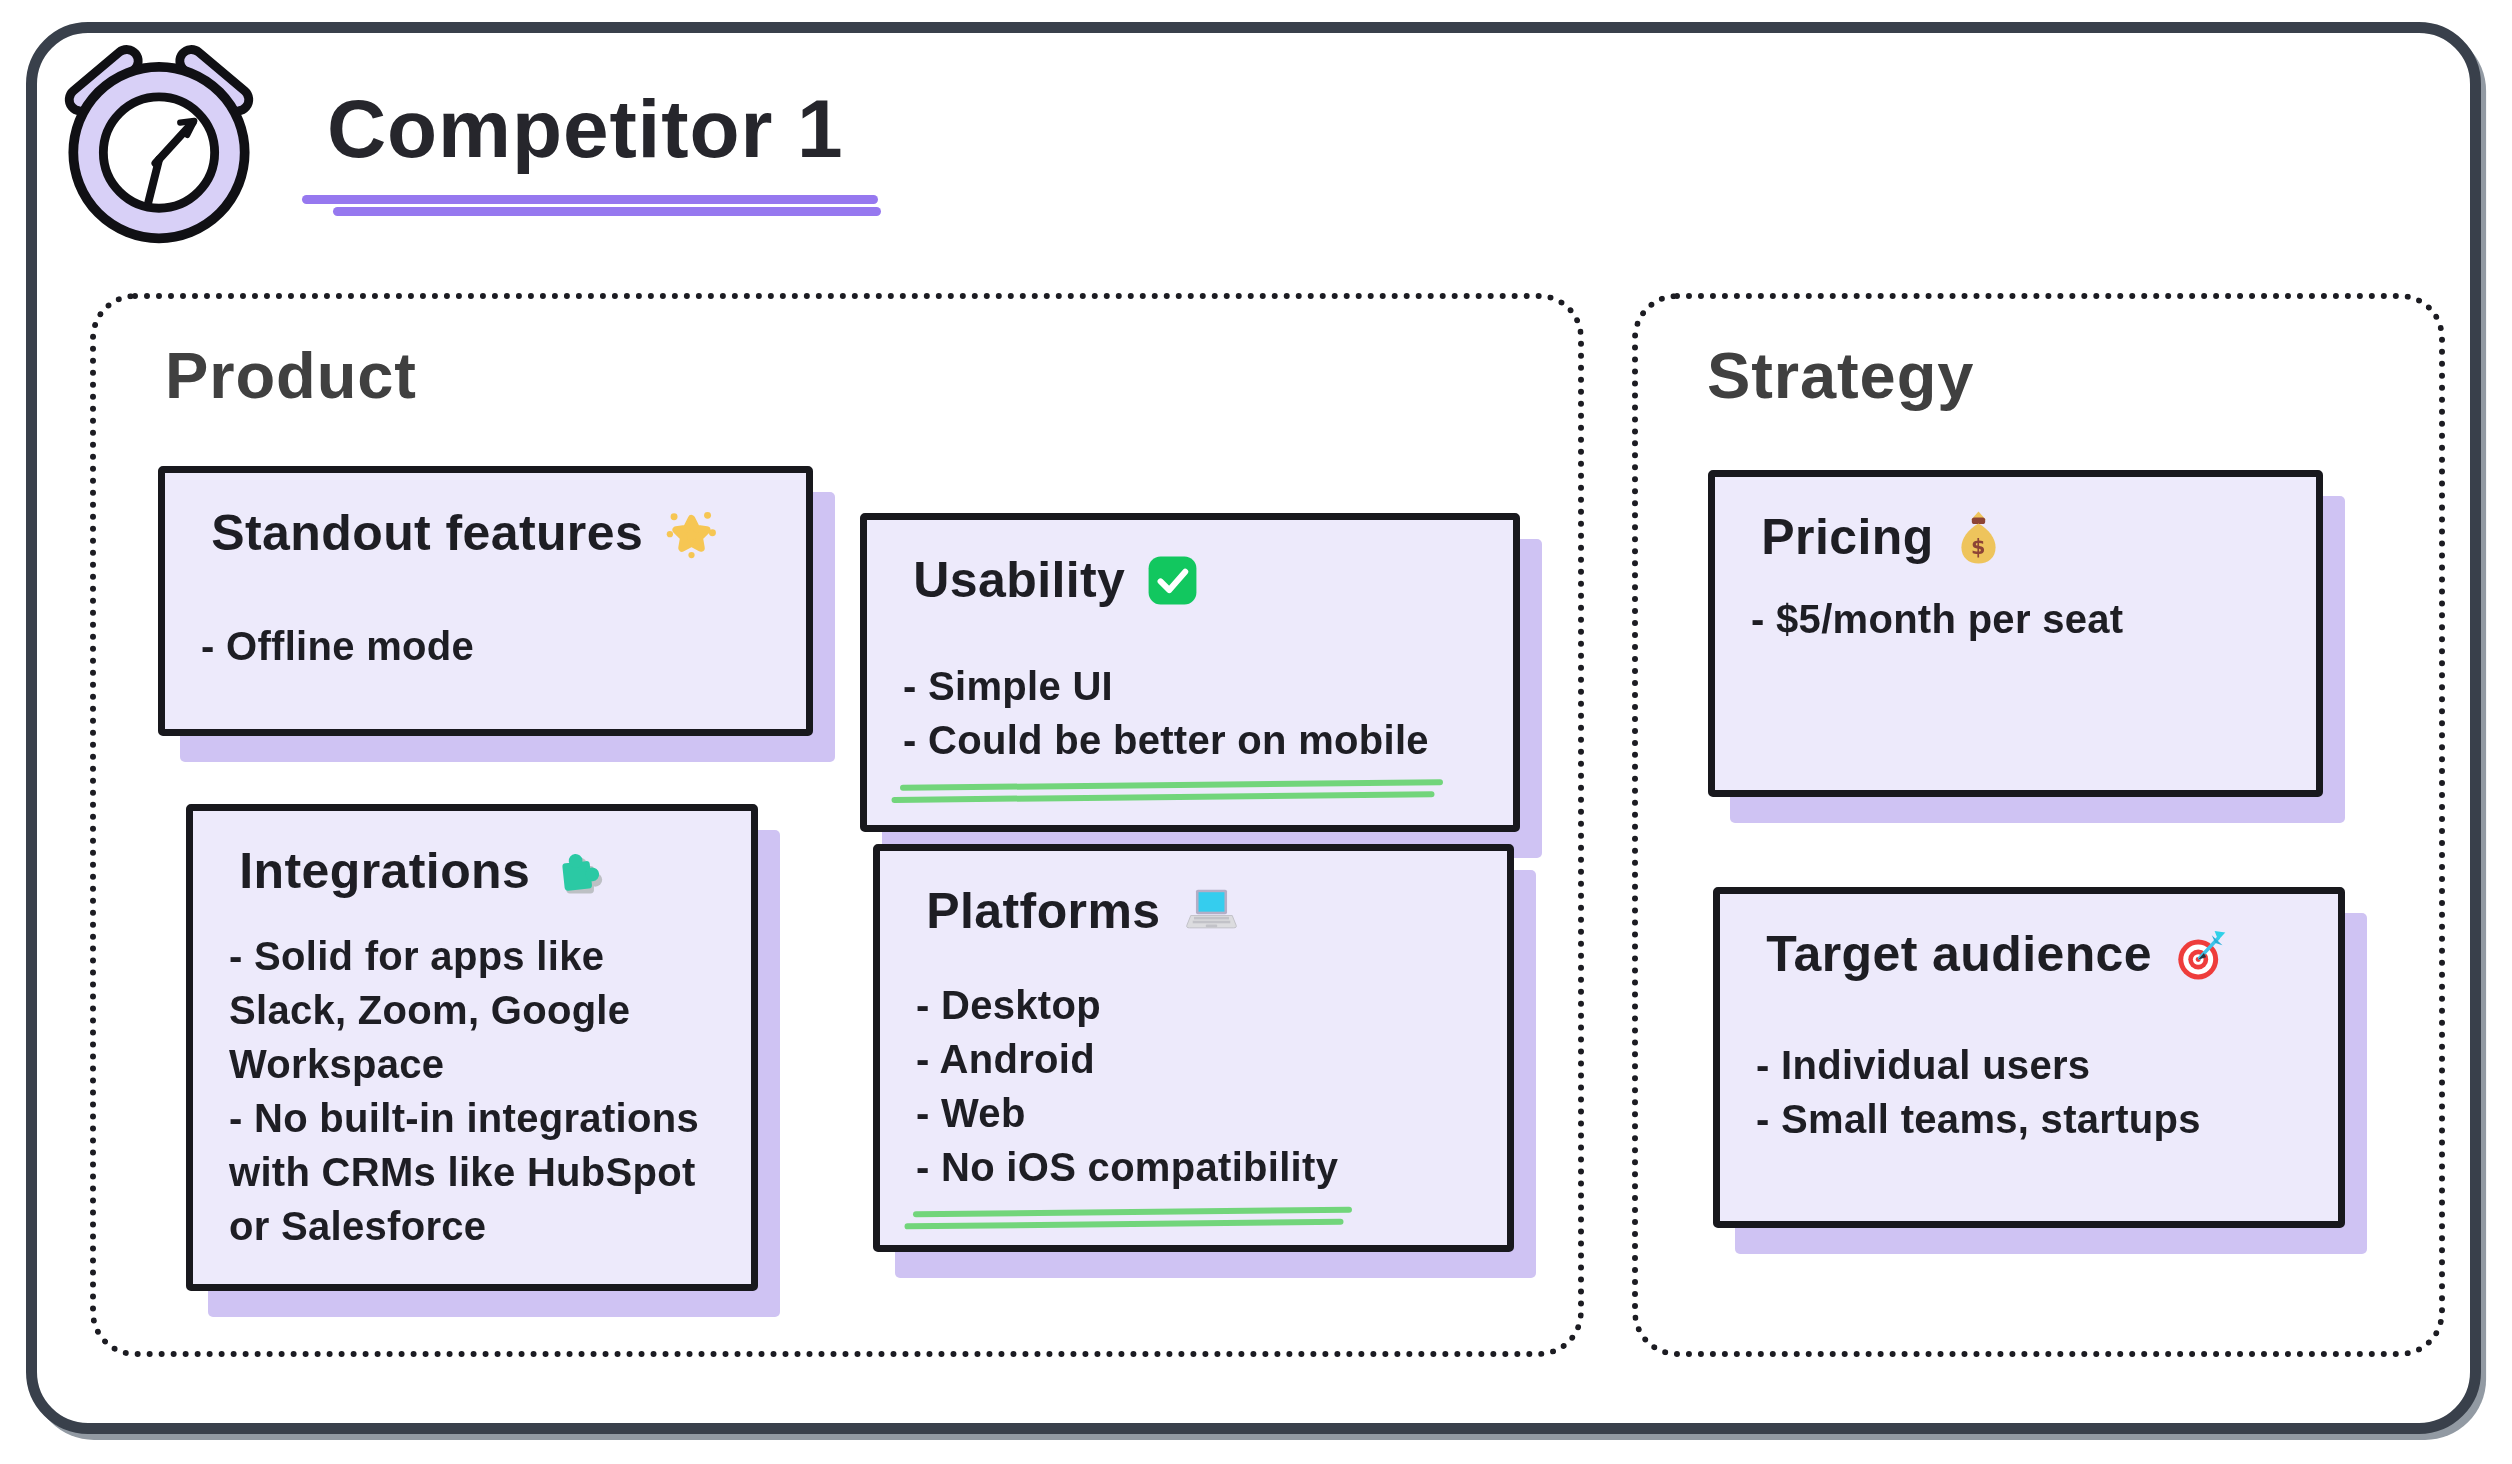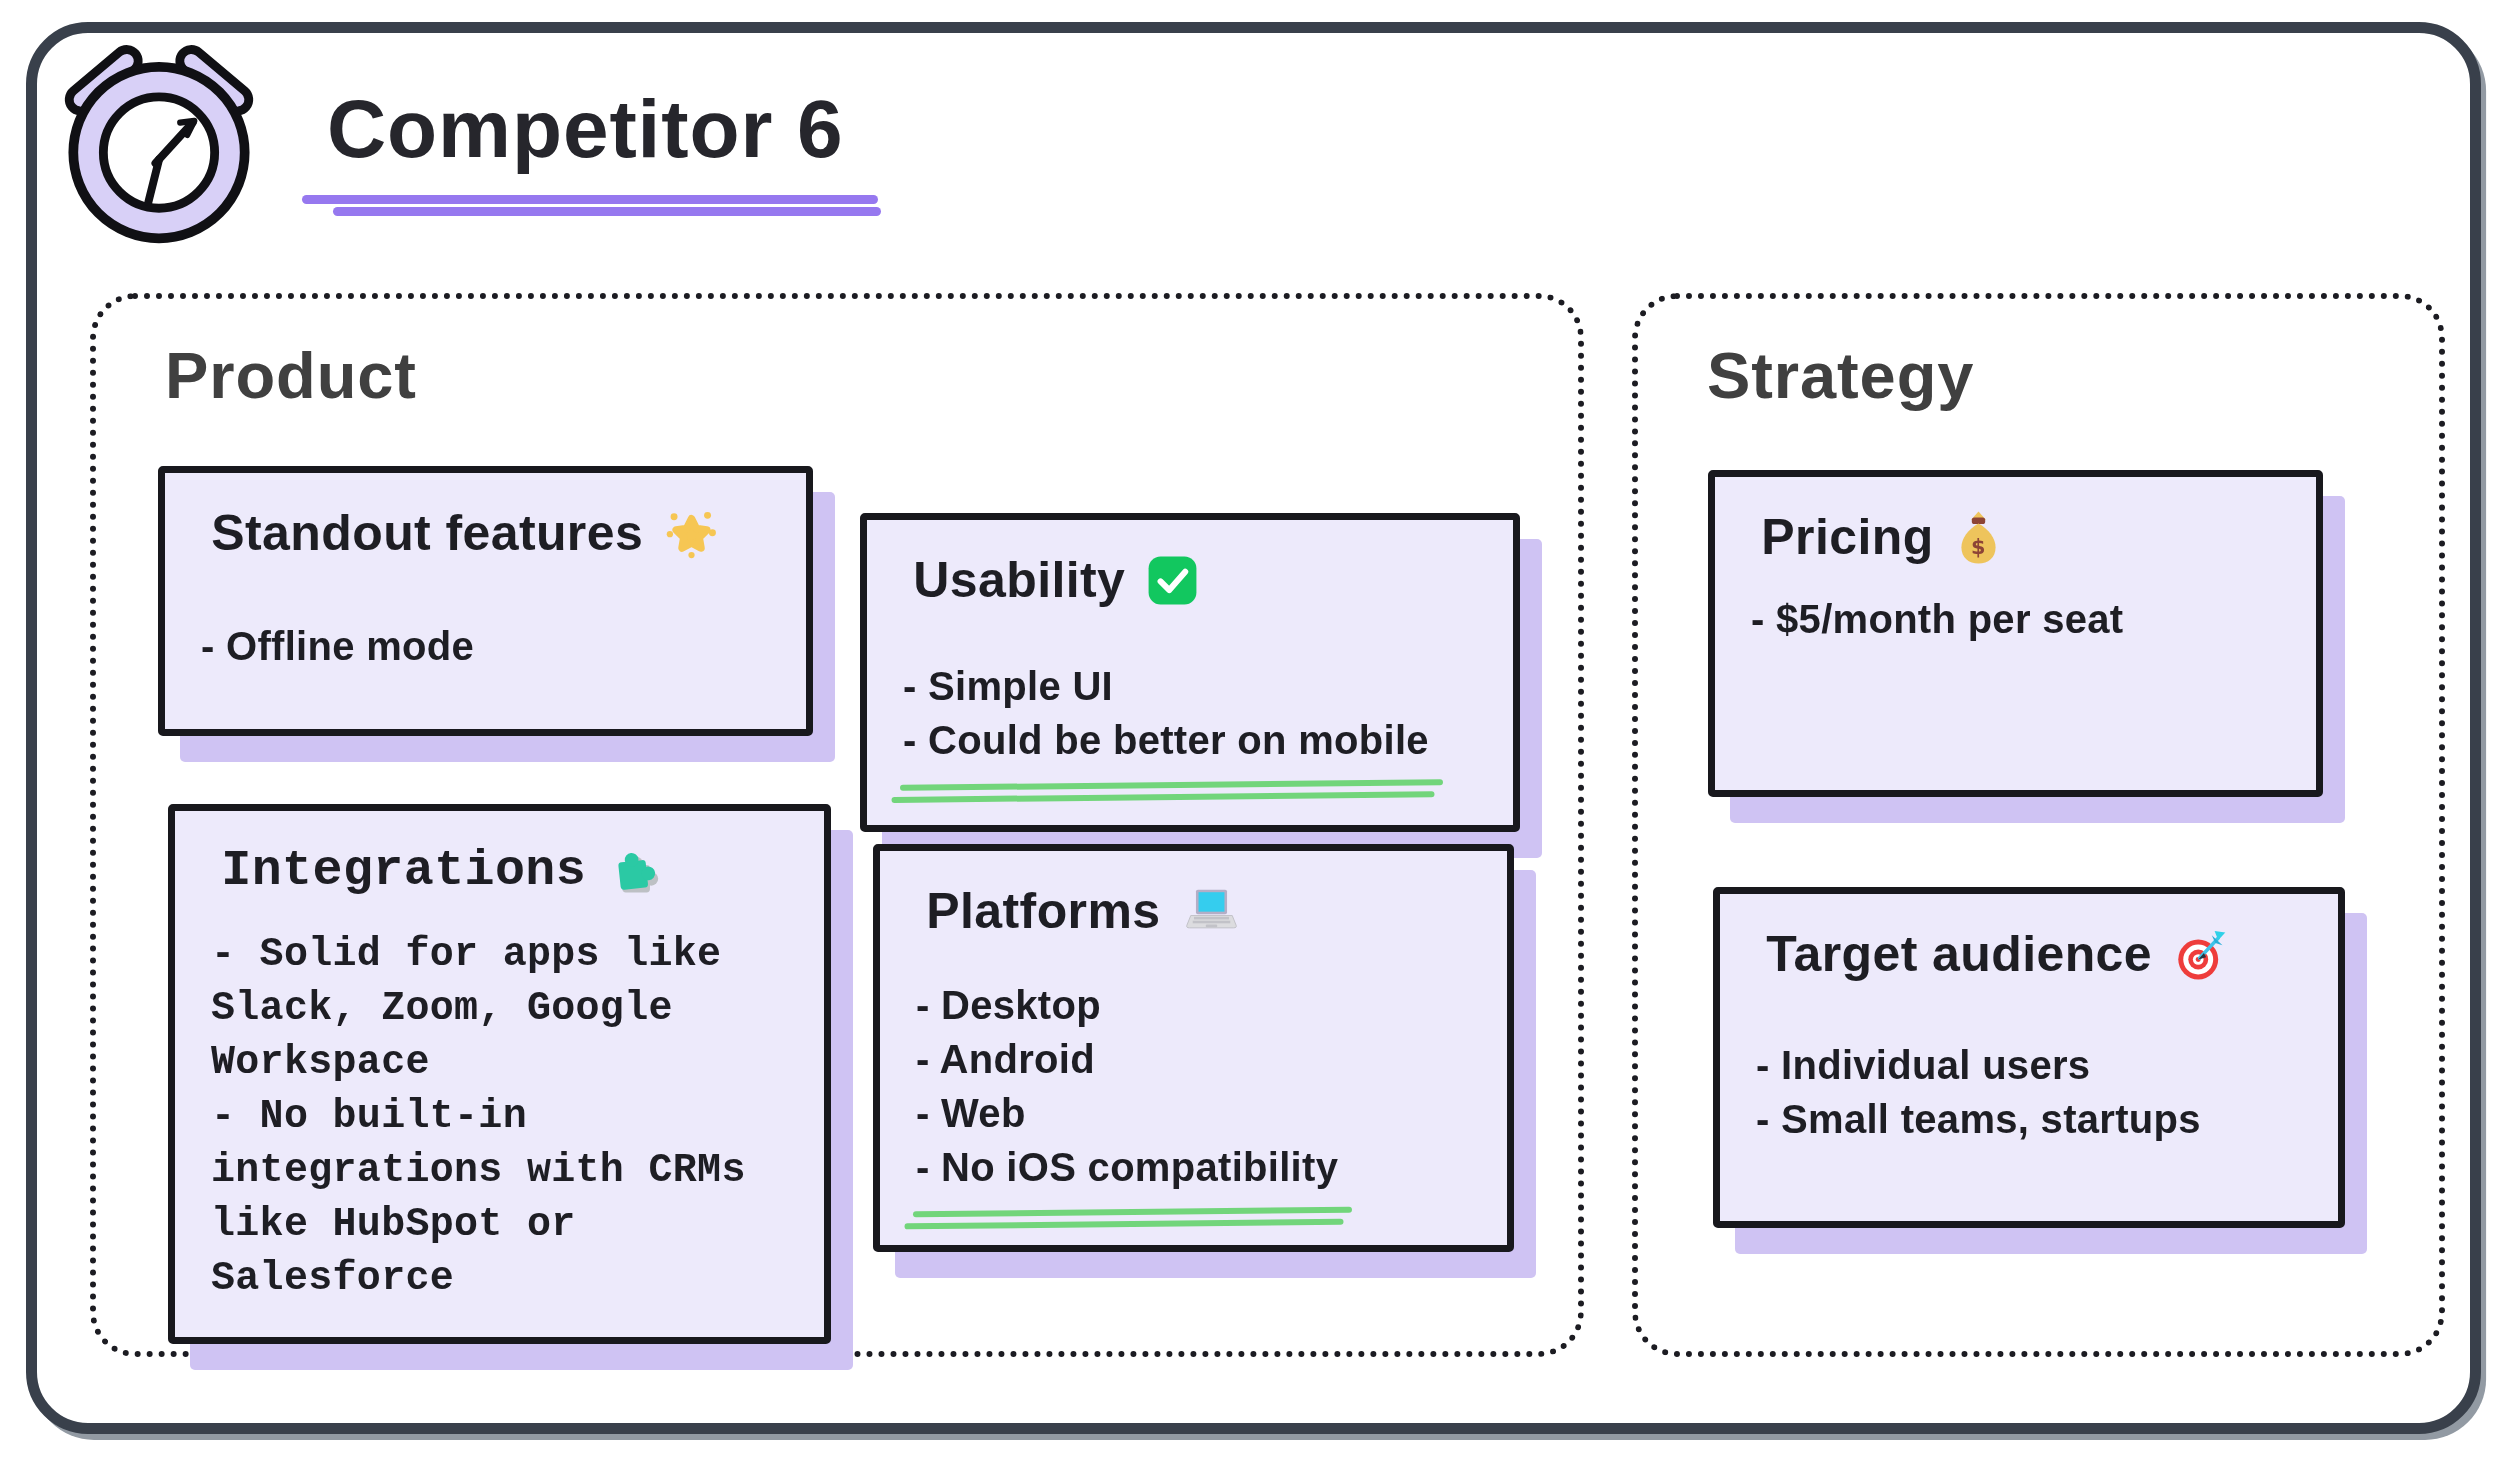--- a/index.html
+++ b/index.html
@@ -36,21 +36,21 @@
     position:absolute;top:39px;left:69px;font-size:65px;font-weight:700;color:#404040;
     letter-spacing:0.9px;
   }
   
   .card{
     position:absolute;background:#edeafb;border:7.7px solid #18181d;border-radius:5px;
     box-shadow:22px 26px 0 #cfc3f3;padding:31px 36px;box-sizing:border-box;
   }
   #card-standout{left:62px;top:167px;width:655px;min-height:270px;}
   #card-usability{left:764px;top:182px;width:660px;min-height:319px;margin-top:32px;}
-  #card-integrations{left:72px;top:505px;width:663px;min-height:447px;font-family:Liberation Mono, monospace;}
+  #card-integrations{left:90px;top:505px;width:572px;min-height:447px;}
   #card-platforms{left:777px;top:545px;width:641px;min-height:408px;}
   #card-pricing{left:70px;top:171px;width:615px;min-height:327px;}
   #card-target{left:75px;top:588px;width:632px;min-height:341px;}
   .card-title{
     display:flex;align-items:center;gap:22px;font-size:50px;font-weight:700;
     letter-spacing:0.4px;color:#1e1e24;padding-left:10.3px;
   }
   .card-title svg{flex:0 0 auto;}
   .card-body{margin-top:45px;font-size:40px;font-weight:600;line-height:1.35;letter-spacing:0.3px;}
   #card-standout .card-body{margin-top:57px;}
@@ -81,21 +81,21 @@
       <rect x="68" y="19" width="47" height="13" rx="6.5" fill="#d8d0f7" stroke="#101014" stroke-width="5"></rect>
     </g>
     <circle cx="60" cy="66" r="40" fill="#ffffff" stroke="#d8d0f7" stroke-width="16"></circle>
     <circle cx="60" cy="66" r="48.5" fill="none" stroke="#101014" stroke-width="5.5"></circle>
     <circle cx="60" cy="66" r="31.5" fill="none" stroke="#101014" stroke-width="5"></circle>
     <path d="M58 72 L79 49" stroke="#101014" stroke-width="4.5" stroke-linecap="round"></path>
     <path d="M72 49 L80 48 L76 56" fill="none" stroke="#101014" stroke-width="3.5" stroke-linecap="round" stroke-linejoin="round"></path>
     <path d="M60 70 L54 94" stroke="#101014" stroke-width="4.5" stroke-linecap="round"></path>
   </svg>
 </div>
-<div class="board-title">Competitor 6</div>
+<div class="board-title">Competitor 1</div>
 <div class="title-underline"></div>
 
 <div class="section" id="section-product">
   <div class="section-heading">Product</div>
 
   <div class="card" id="card-standout">
     <div class="card-title">
       <span>Standout features</span>
       <svg width="53" height="53" viewBox="0 0 76 76">
         <path d="M38 17 l6.8 13.8 15 2.1 -10.9 10.7 2.6 15 -13.5 -7.2 -13.5 7.2 2.6 -15 -10.9 -10.7 15 -2.1 z" fill="#f6c653" stroke="#f6c653" stroke-width="11" stroke-linejoin="round"></path>

